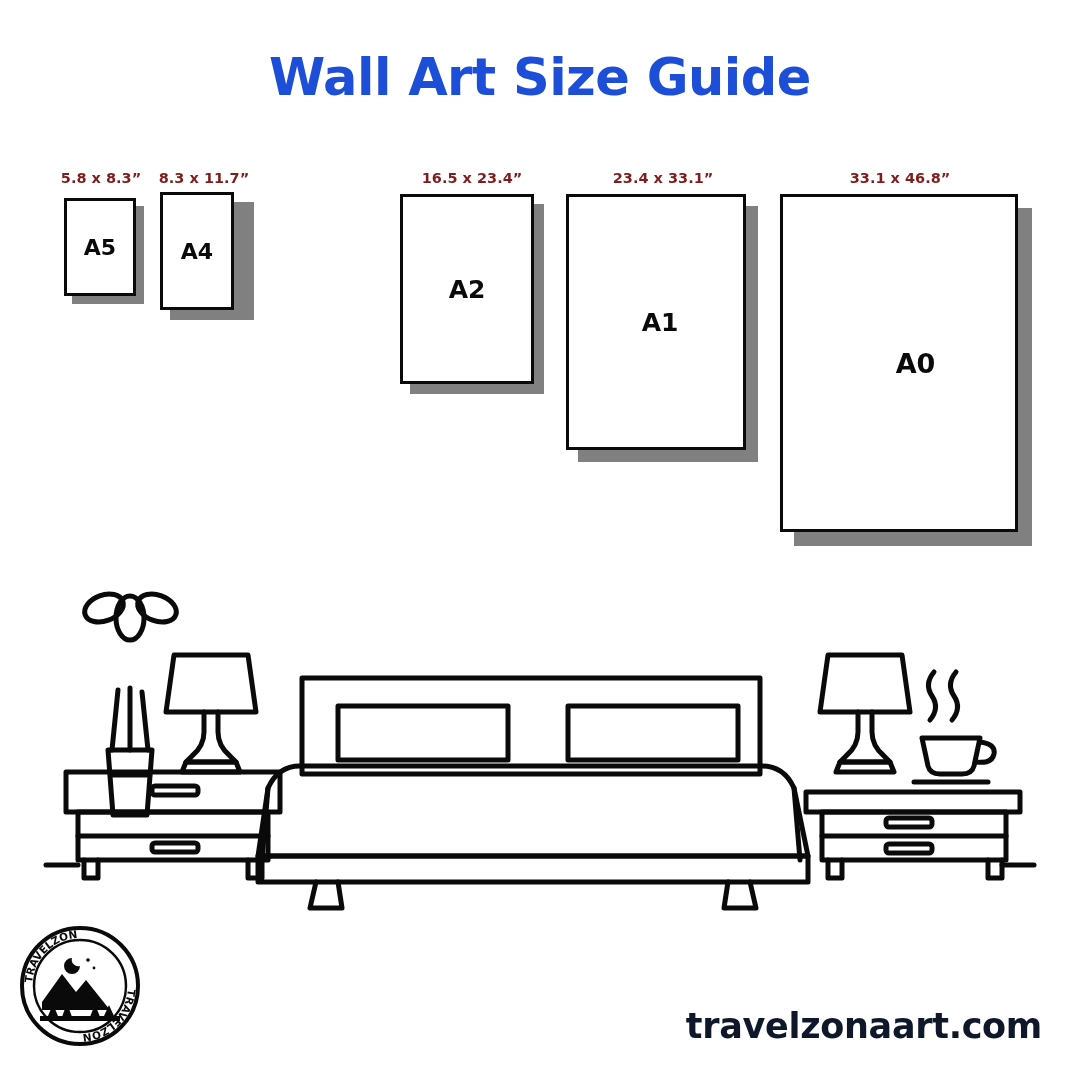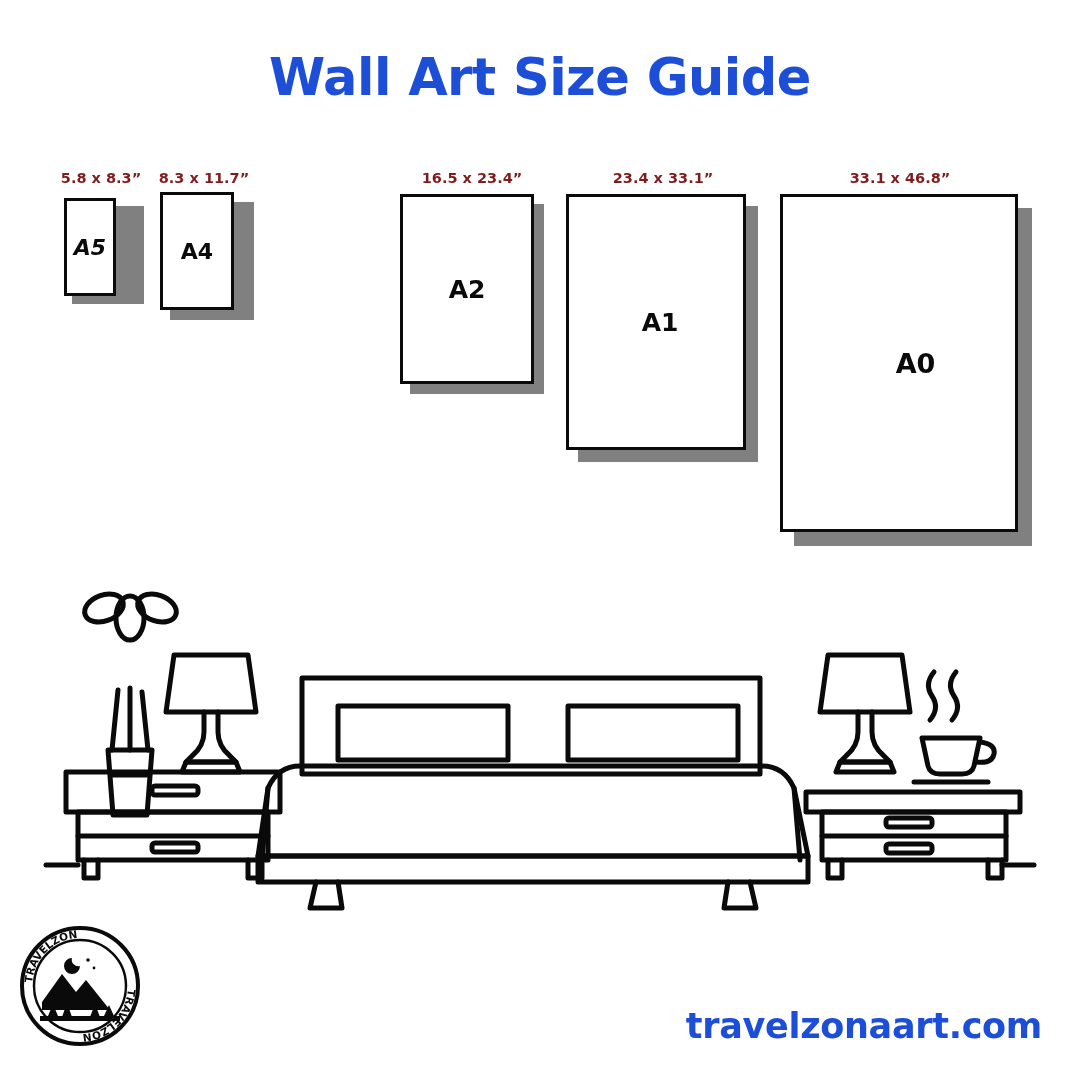--- a/index.html
+++ b/index.html
@@ -86,21 +86,21 @@
   }
 
   
   .site-url {
     position: absolute;
     right: 38px;
     bottom: 34px;
     font-size: 35px;
     font-weight: bold;
     letter-spacing: -0.3px;
-    color: #1d4ed8;
+    color: #0f172a;
   }
   .logo {
     position: absolute;
     left: 18px;
     bottom: 32px;
     width: 124px;
     height: 124px;
   }
 </style>
 </head>
@@ -108,21 +108,21 @@
 
 <div id="page-root">
 
   <div class="title">Wall Art Size Guide</div>
 
   <div class="frames">
 
     <div class="frame-group" style="left:54px; top:0px; width:94px; height:130px;">
       <div class="frame-caption" style="left:47px;">5.8 x 8.3”</div>
       <div class="frame-shadow" style="left:18px; top:36px; width:72px; height:98px;"></div>
-      <div class="frame-box" style="left:10px; top:28px; width:52px; height:98px;font-style:italic;">
+      <div class="frame-box" style="left:10px; top:28px; width:72px; height:98px;">
         <span class="frame-label sm">A5</span>
       </div>
     </div>
 
     <div class="frame-group" style="left:152px; top:0px; width:110px; height:160px;">
       <div class="frame-caption" style="left:52px;">8.3 x 11.7”</div>
       <div class="frame-shadow" style="left:18px; top:32px; width:84px; height:118px;"></div>
       <div class="frame-box" style="left:8px; top:22px; width:74px; height:118px;">
         <span class="frame-label sm">A4</span>
       </div>

